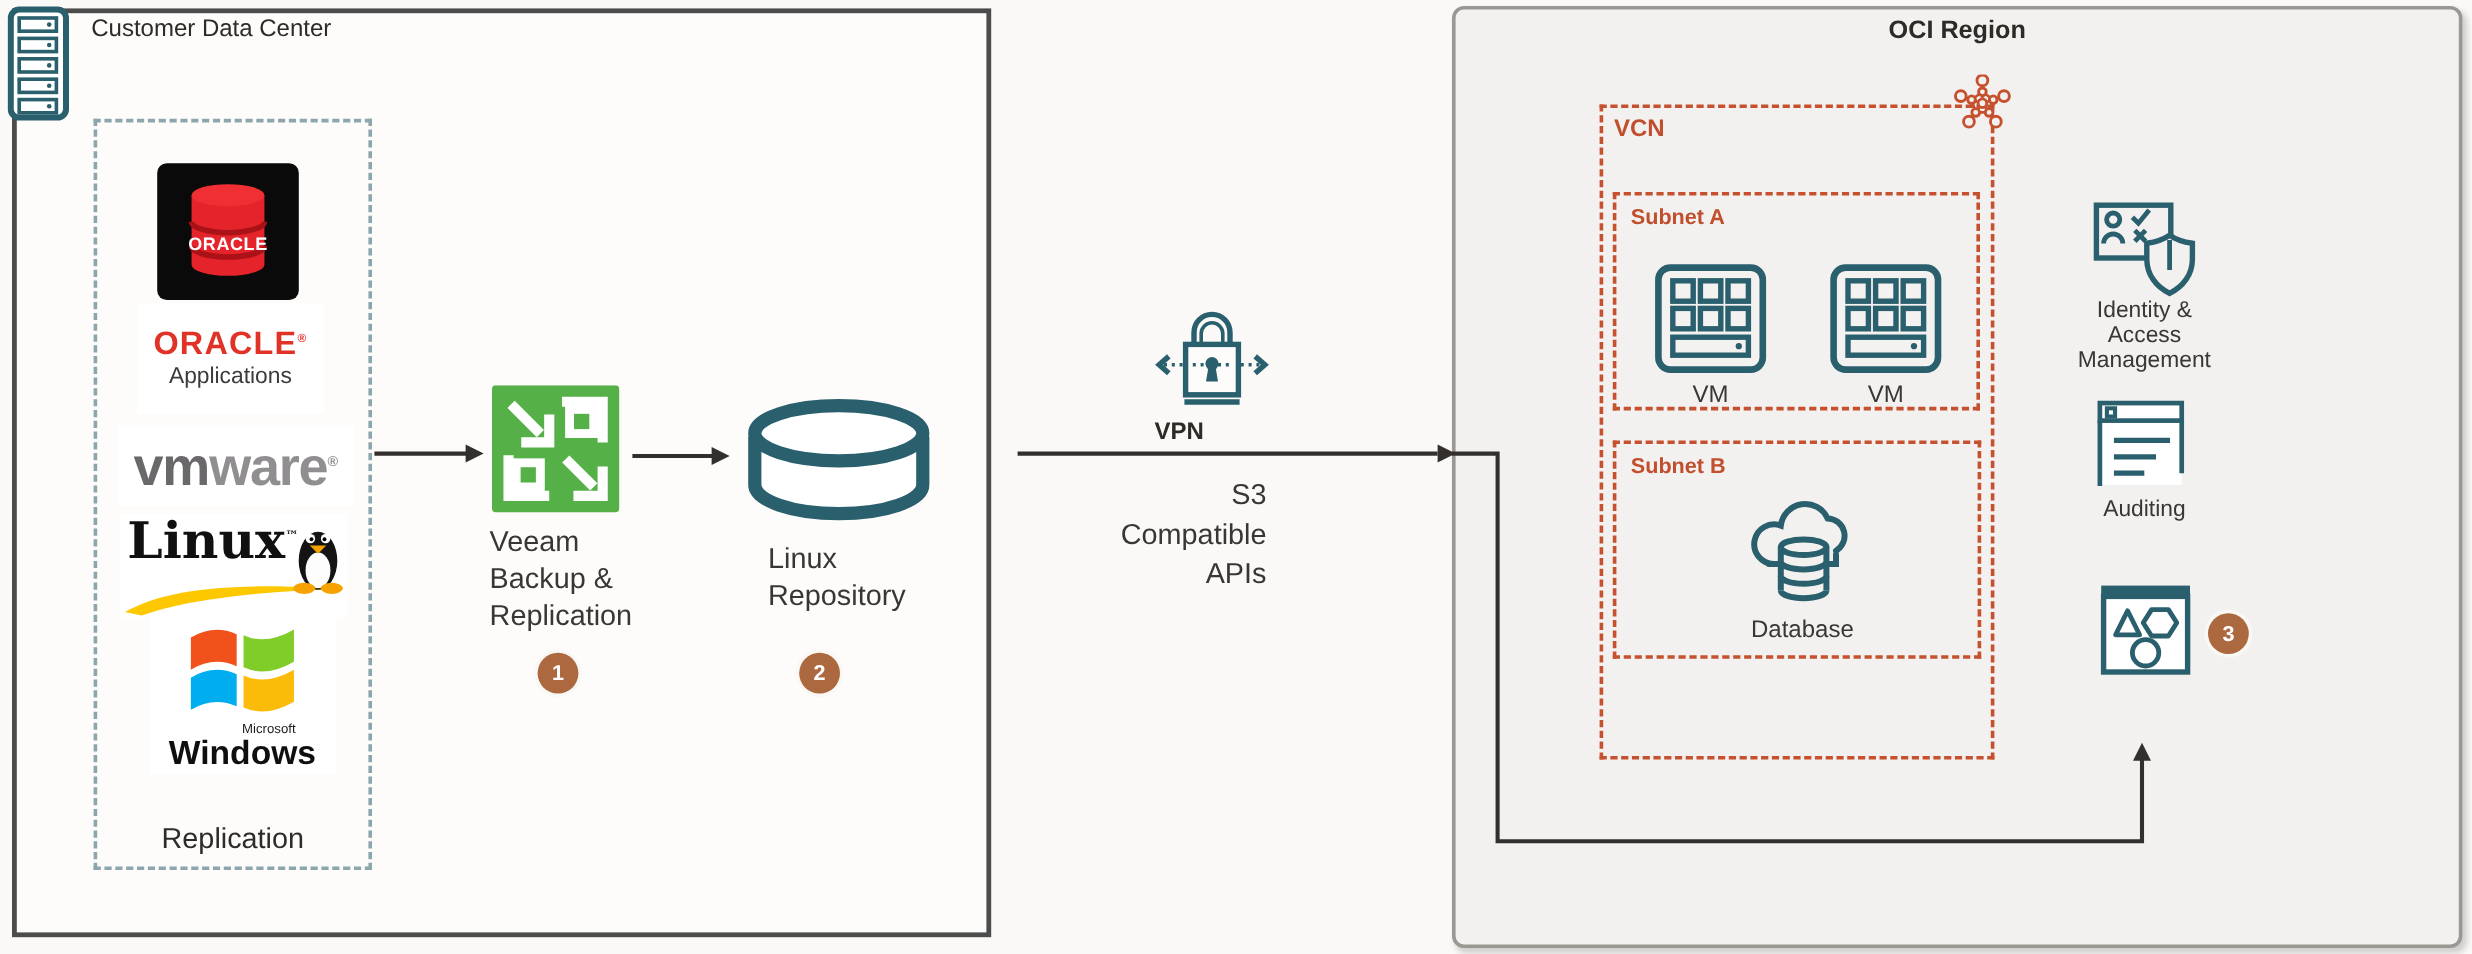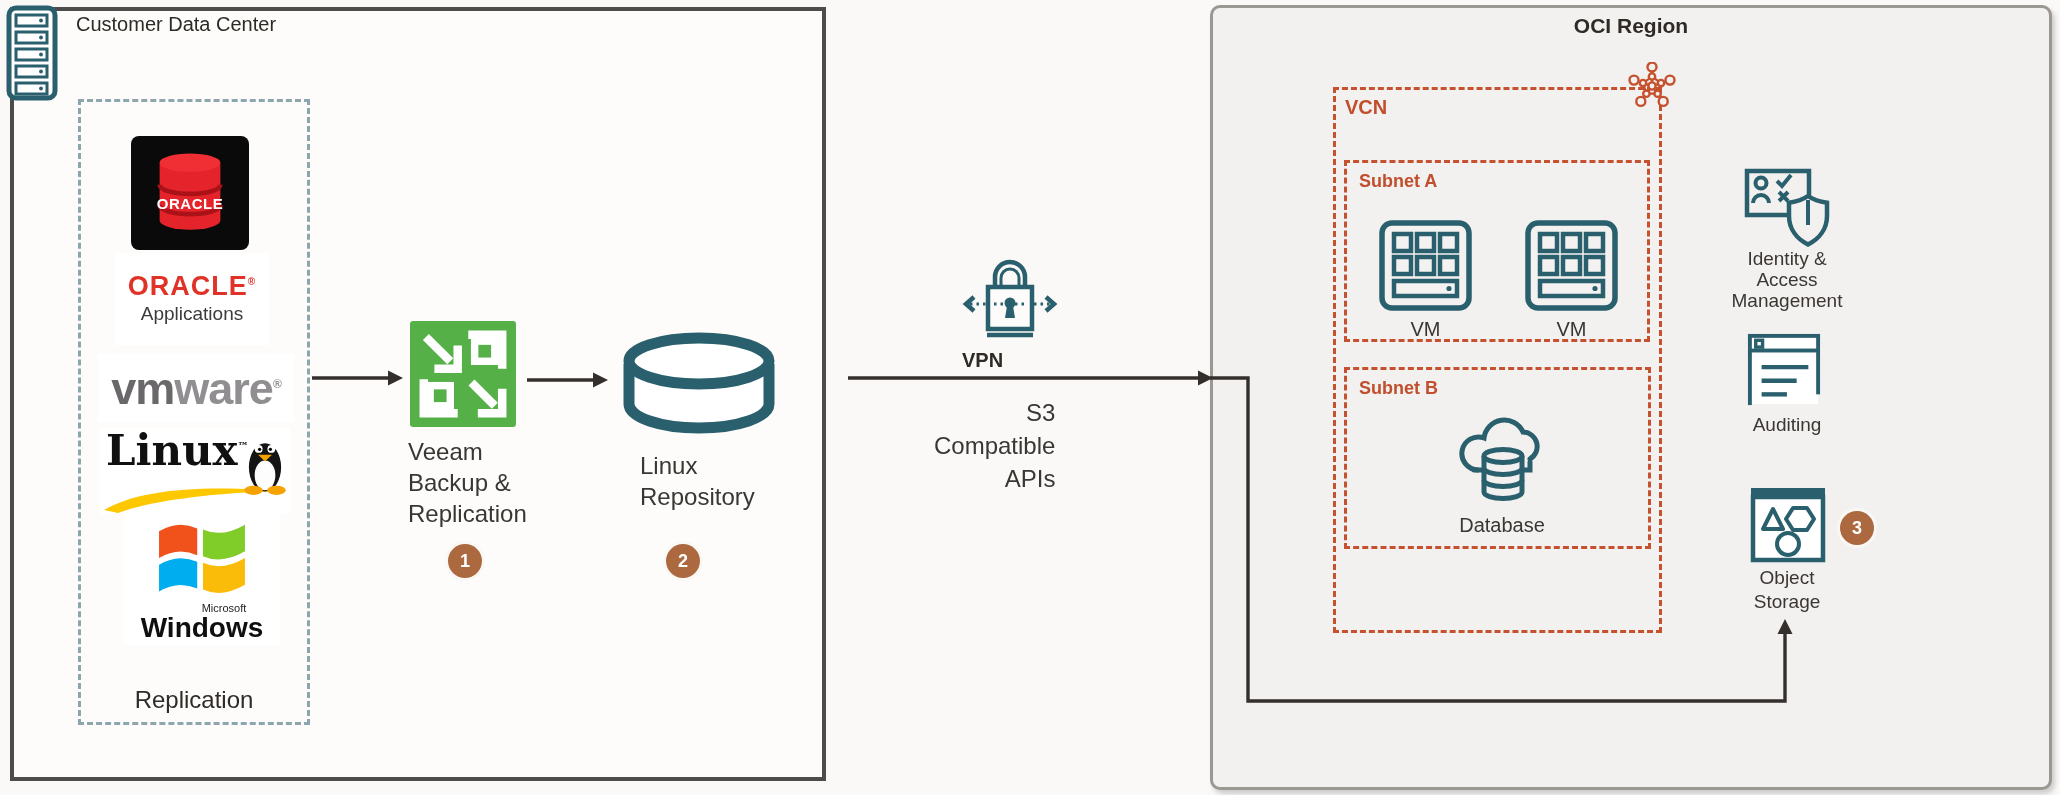--- a/index.html
+++ b/index.html
@@ -327,24 +327,20 @@
   <svg class="abs objstore-icon" width="78" height="80" viewBox="0 0 78 80">
     <rect x="4" y="11" width="70" height="63" fill="#fff" stroke="#2a5f6d" stroke-width="4.5"></rect>
     <rect x="2" y="2" width="74" height="9" fill="#2a5f6d"></rect>
     <g stroke="#2a5f6d" stroke-width="4" fill="none" stroke-linejoin="round">
       <path d="M14,43 L24,23 L34,43 Z"></path>
       <path d="M44,22 L58,22 L65,33 L58,44 L44,44 L37,33 Z"></path>
       <circle cx="39" cy="58" r="11"></circle>
     </g>
   </svg>
   <div class="abs badge" style="left:1840px;top:511px">3</div>
-  <div class="abs svc-text objstore-text">
-    <div>Object</div>
-      <div>Storage</div>
-  </div>
 
   <svg class="abs connectors" viewBox="0 0 2060 795">
     <g stroke="#332f2d" stroke-width="3.4" fill="none">
       <path d="M312,378 H390"></path>
       <path d="M527,380 H595"></path>
       <path d="M848,378 H1198"></path>
       <path d="M1210,378 H1248 V701 H1785 V632"></path>
     </g>
     <g fill="#332f2d" stroke="none">
       <polygon points="403,378 388,370.5 388,385.5"></polygon>

